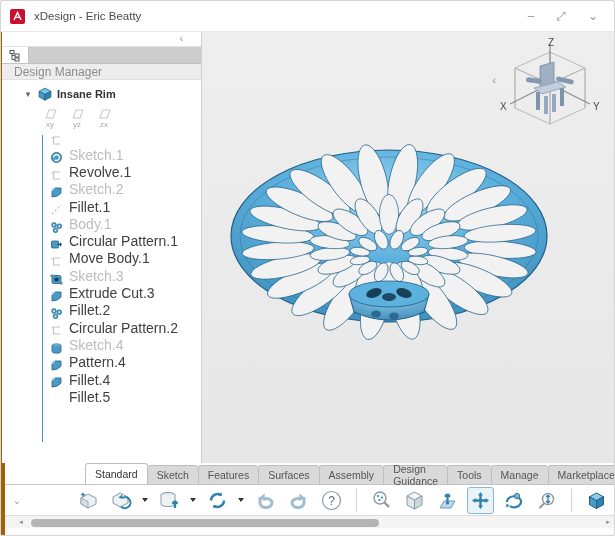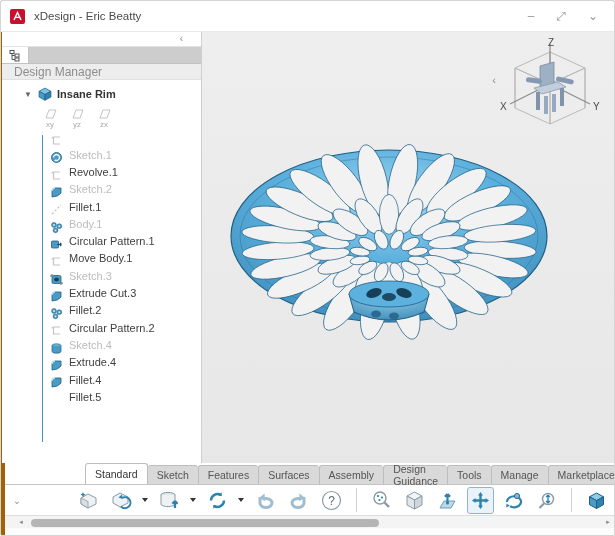--- a/index.html
+++ b/index.html
@@ -36,21 +36,21 @@
   #root-icon { width: 15px; margin-right: 4px; display:flex; }
   #root-label { font-size: 11px; font-weight: bold; color: #333; }
   #planes-row { display: flex; padding-left: 40px; gap: 11px; height: 26px; margin-top: 1px; align-items: center; }
   .plane-cell { display: flex; flex-direction: column; align-items: center; width: 16px; }
   .plane-cell svg { display: block; }
   .plane-label { font-size: 8px; color: #a8a8a8; margin-top: 0px; }
   #tree-items { position: relative; margin-top: 1px; }
   #rollback-line { position: absolute; left: 40px; top: 3px; width: 1px; background: #4a90b8; }
   .tree-row { display: flex; align-items: center; height: 17.3px; padding-left: 48px; }
   .tree-row .t-icon { width: 14px; height: 14px; margin-right: 5px; flex: none; display:flex; align-items:center; }
-  .tree-row .t-label { font-size: 11px; color: #404040; white-space: nowrap; margin-top: 28px; }
+  .tree-row .t-label { font-size: 14px; color: #404040; white-space: nowrap; margin-top: 28px; }
   .tree-row.ghosted .t-label { color: #bcbcbc; }
   
   #viewport { position: absolute; left: 201px; top: 31px; width: 412px; height: 431px;
     background: linear-gradient(#eeeeee, #e7e7e7); }
   #viewcube { position: absolute; right: 10px; top: 6px; }
   #viewcube-collapse { position: absolute; right: 118px; top: 42px; color: #8a8a8a; font-size: 11px; }
   #model { position: absolute; left: 22px; top: 112px; }
   
   #bottombar { position: absolute; left: 4px; top: 462px; width: 100%; height: 74px; background: #fff; }
   #tabs-row { height: 21px; display: flex; align-items: flex-end; padding-left: 80px; background: #fff; position: relative; }
@@ -280,21 +280,21 @@
             </span>
             <span class="t-label">Sketch.4</span>
           </div>
           <div class="tree-row">
             <span class="t-icon">
               <svg width="13" height="13" viewBox="0 0 13 13">
                 <ellipse cx="6.5" cy="3.6" rx="4.5" ry="1.8" fill="#7cc4e4" stroke="#1e5f85" stroke-width="0.7"></ellipse>
                 <path d="M2 3.6 V9.4 a4.5 1.8 0 0 0 9 0 V3.6" fill="#4a9cc6" stroke="#1e5f85" stroke-width="0.7"></path>
               </svg>
             </span>
-            <span class="t-label">Extrude.4</span>
+            <span class="t-label">Pattern.4</span>
           </div>
           <div class="tree-row">
             <span class="t-icon">
               <svg width="13" height="13" viewBox="0 0 13 13">
                 <path d="M2 11 V5 Q2 2 5 2 H11 L11 7 Q8 11 2 11 Z" fill="#4a9cc6" stroke="#1e5f85" stroke-width="0.8"></path>
                 <path d="M2 5 Q2 2 5 2" fill="none" stroke="#bfe3f3" stroke-width="1.4"></path>
               </svg>
             </span>
             <span class="t-label">Fillet.4</span>
           </div>

